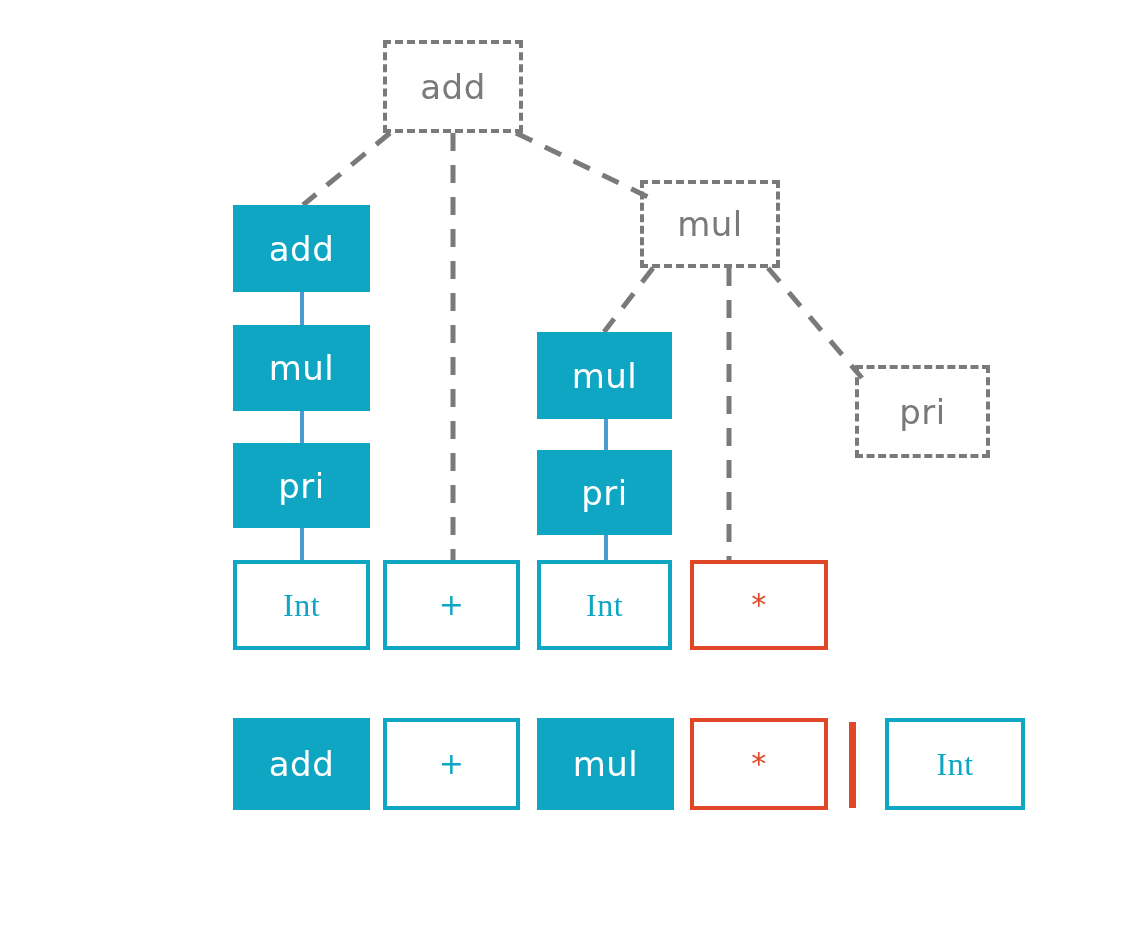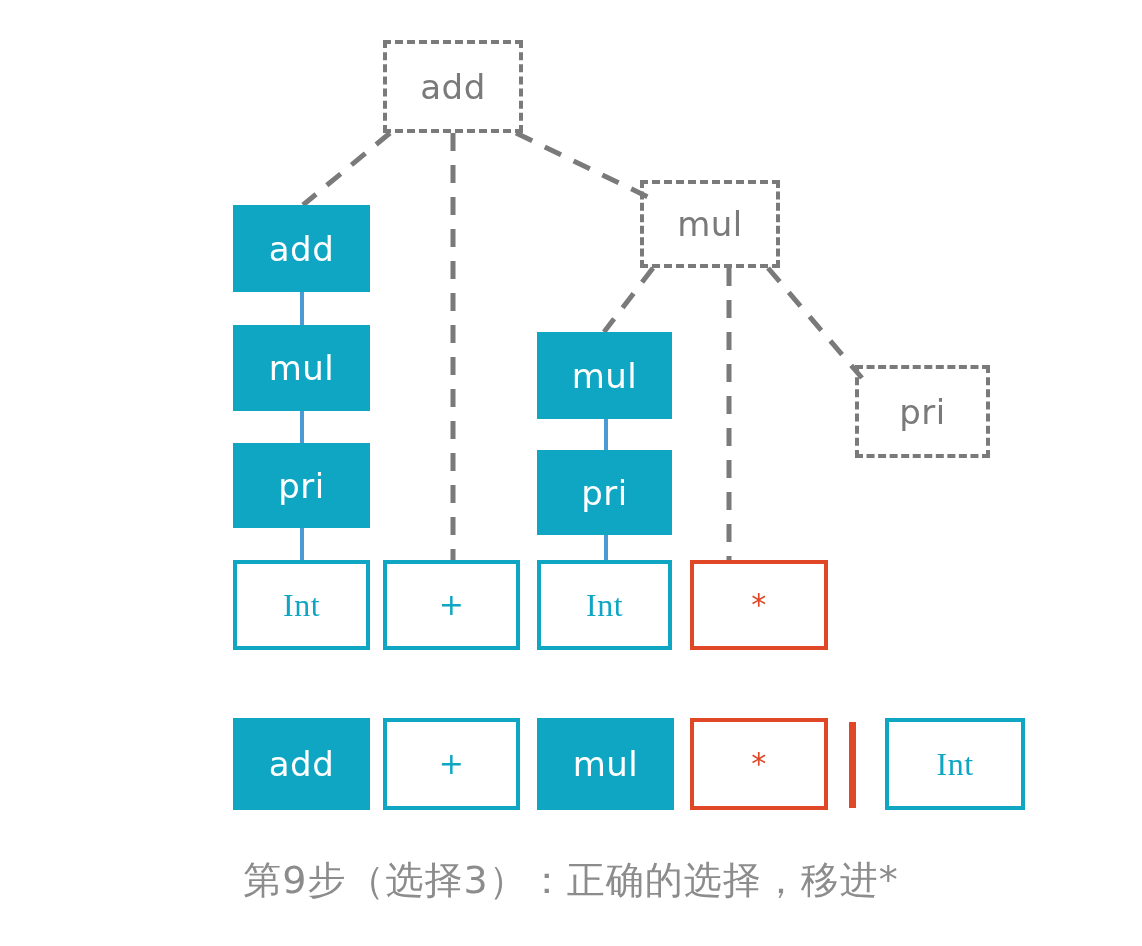--- a/index.html
+++ b/index.html
@@ -153,15 +153,14 @@
   <div class="node outline-red op" style="left:690px;top:718px;width:138px;height:92px;color:#df4726;">
     <span>*</span>
   </div>
 
   <div class="sep" style="left:849px;top:722px;height:86px;"></div>
 
   <div class="node outline-teal" style="left:885px;top:718px;width:140px;height:92px;">
     <span>Int</span>
   </div>
 
-  <div class="caption" style="top:855px;">第9步（选择3）：正确的选择，移进*</div>
 
 </div>
 
 </body></html>

